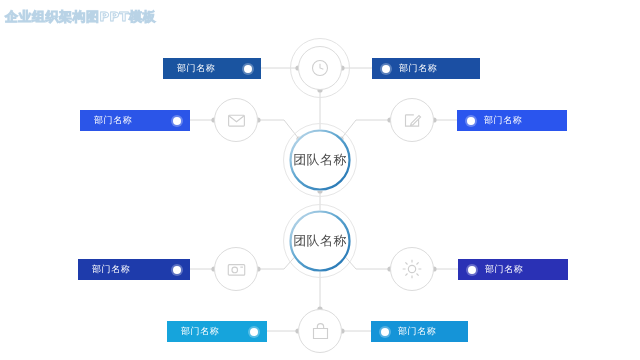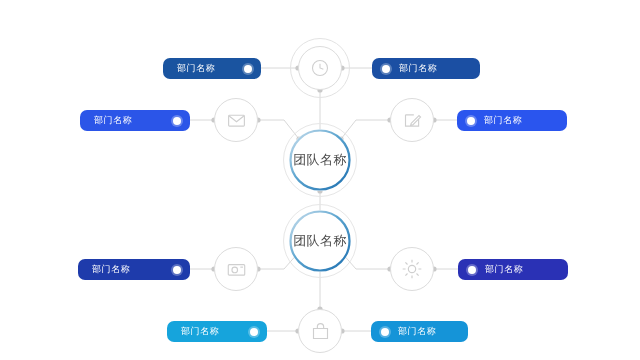--- a/index.html
+++ b/index.html
@@ -52,40 +52,41 @@
     border:1px solid #e6e6e6;box-sizing:border-box;
   }
   .team .ringsvg{position:absolute;left:0;top:0;}
   .team .tlabel{
     position:relative;z-index:3;font-size:13px;color:#4a4a4a;letter-spacing:.4px;
     white-space:nowrap;
   }
 
   
   .pill{
-    position:absolute;height:21px;border-radius:7px;
+    position:absolute;height:21px;border-radius:0;
     display:flex;align-items:center;box-sizing:border-box;
     color:#fff;font-size:9px;letter-spacing:.6px;white-space:nowrap;
   }
   .pill .dot{
     width:8px;height:8px;border-radius:50%;background:#ffffff;flex:0 0 auto;
     box-shadow:0 0 0 2px rgba(255,255,255,.28);
   }
   .pill .ptxt{flex:0 0 auto;}
   .pill.left{justify-content:flex-start;padding-left:14px;padding-right:9px;}
   .pill.left .ptxt{order:1;}
   .pill.left .dot{order:2;margin-left:auto;}
   .pill.right{padding-left:10px;padding-right:14px;}
   .pill.right .dot{margin-right:9px;}
 </style>
 </head>
 <body style="background: rgb(255, 255, 255);">
 
 <div id="stage">
 
+  <div class="title">企业组织架构图PPT模板</div>
 
   <svg id="wires" viewBox="0 0 640 360">
     <g stroke="#d8d8d8" stroke-width="1" fill="none">
 
       <line x1="261" y1="68" x2="298" y2="68"></line>
       <line x1="342" y1="68" x2="372" y2="68"></line>
 
       <line x1="320" y1="90" x2="320" y2="129"></line>
 
       <line x1="190" y1="120" x2="214" y2="120"></line>

